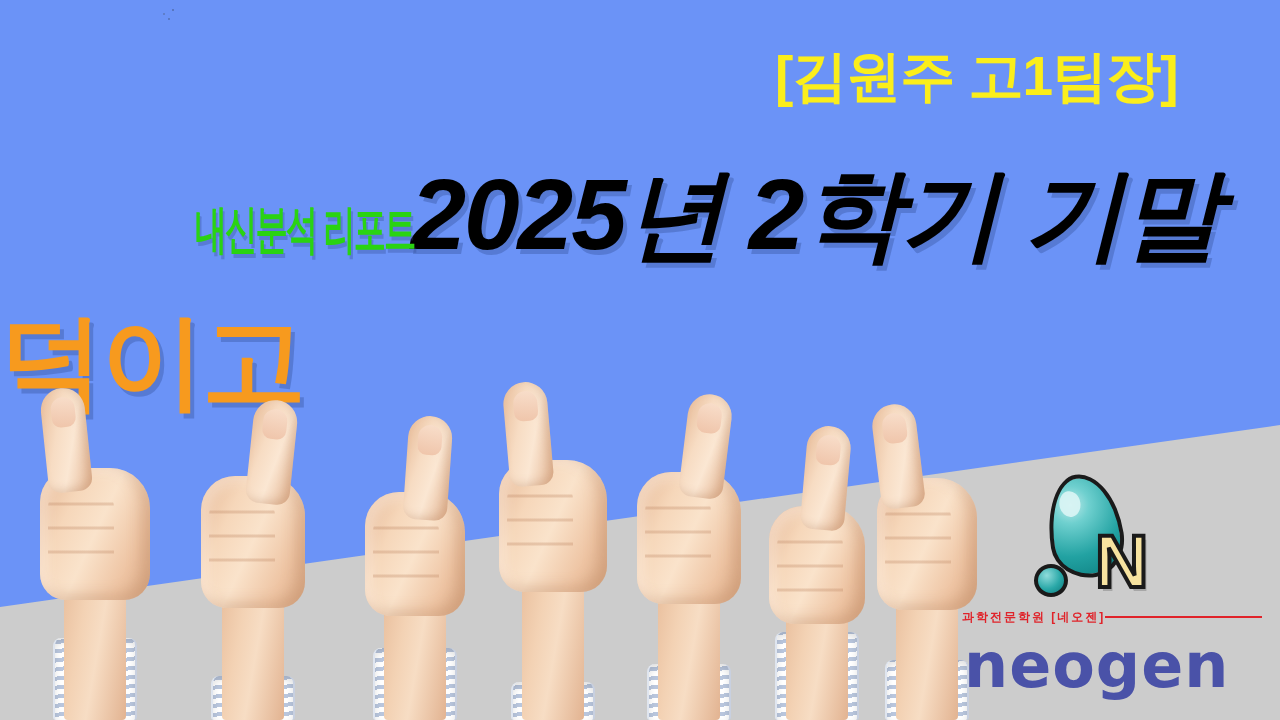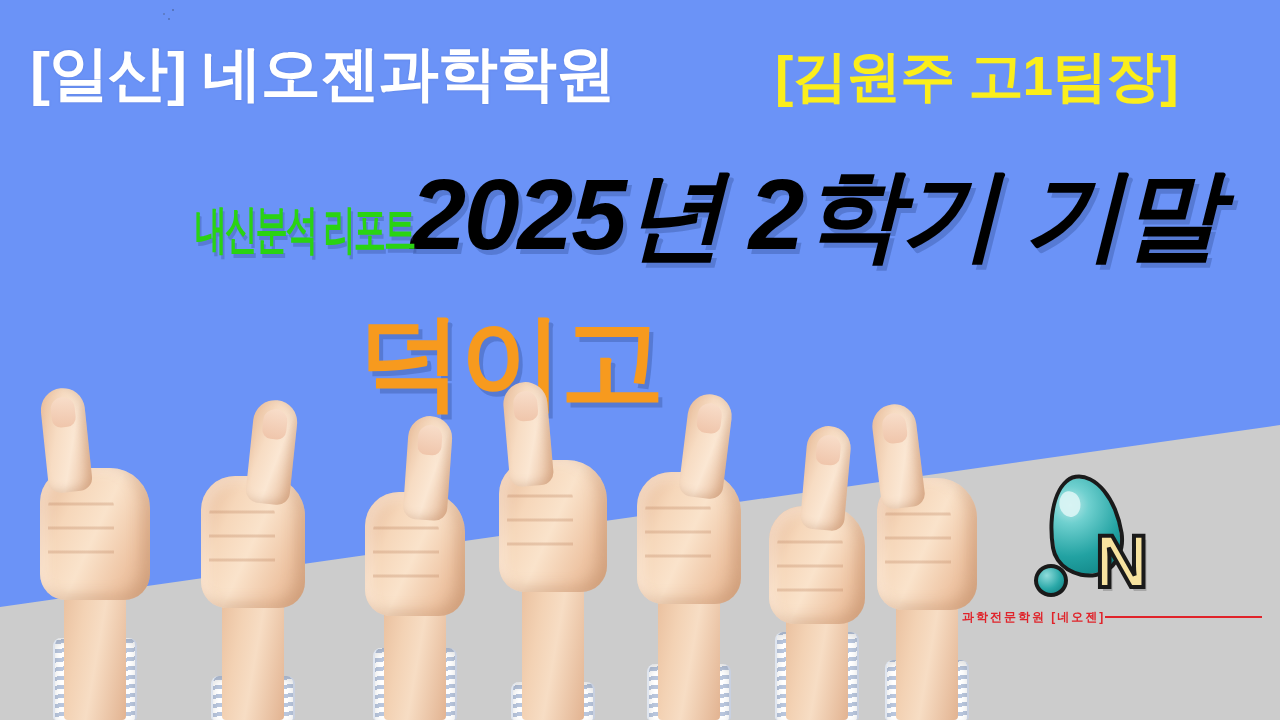--- a/index.html
+++ b/index.html
@@ -71,21 +71,21 @@
   }
   .term-title{
     font-size:100px;line-height:112px;font-weight:700;color:#000000;
     letter-spacing:-2px;white-space:nowrap;
     text-shadow:4px 5px 0 rgba(45,70,140,.32);
     font-style:italic;
   }
 
   .line3{
     position:absolute;top:290px;left:0;width:1020px;height:130px;
-    display:flex;align-items:flex-end;justify-content:center;gap:22px;
+    display:flex;align-items:flex-end;justify-content:space-between;gap:22px;
   }
   .school-name{
     font-size:104px;line-height:118px;font-weight:700;color:#f79a1e;
     letter-spacing:-3px;white-space:nowrap;
     text-shadow:4px 5px 0 rgba(45,70,140,.32);
   }
   .subject-name{
     font-size:104px;line-height:118px;font-weight:700;color:#173a9e;
     letter-spacing:-3px;white-space:nowrap;
     text-shadow:4px 5px 0 rgba(30,50,120,.35);
@@ -189,21 +189,20 @@
 <body>
 
 <div id="thumbnail">
 
   <div class="bg-blue"></div>
   <div class="bg-gray"></div>
   <div class="bg-noise"></div>
   <div class="bg-noise2"></div>
 
   <div class="line1">
-    <div class="academy-name">[일산] 네오젠과학학원</div>
     <div class="teacher-name">[김원주 고1팀장]</div>
   </div>
 
   <div class="line2">
     <div class="report-label">내신분석 리포트</div>
     <div class="term-title">2025년 2학기 기말</div>
   </div>
 
   <div class="line3">
     <div class="school-name">덕이고</div>
@@ -293,15 +292,16 @@
   <div class="logo">
     <div class="mascot">
       <div class="mascot-drop"></div>
       <div class="mascot-dot"></div>
       <div class="mascot-n">N</div>
     </div>
     <div class="logo-tagline-row">
       <div class="logo-tagline">과학전문학원 [네오젠]</div>
       <div class="logo-rule"></div>
     </div>
+    <div class="logo-word">neogen</div>
   </div>
 
 </div>
 
 </body></html>

